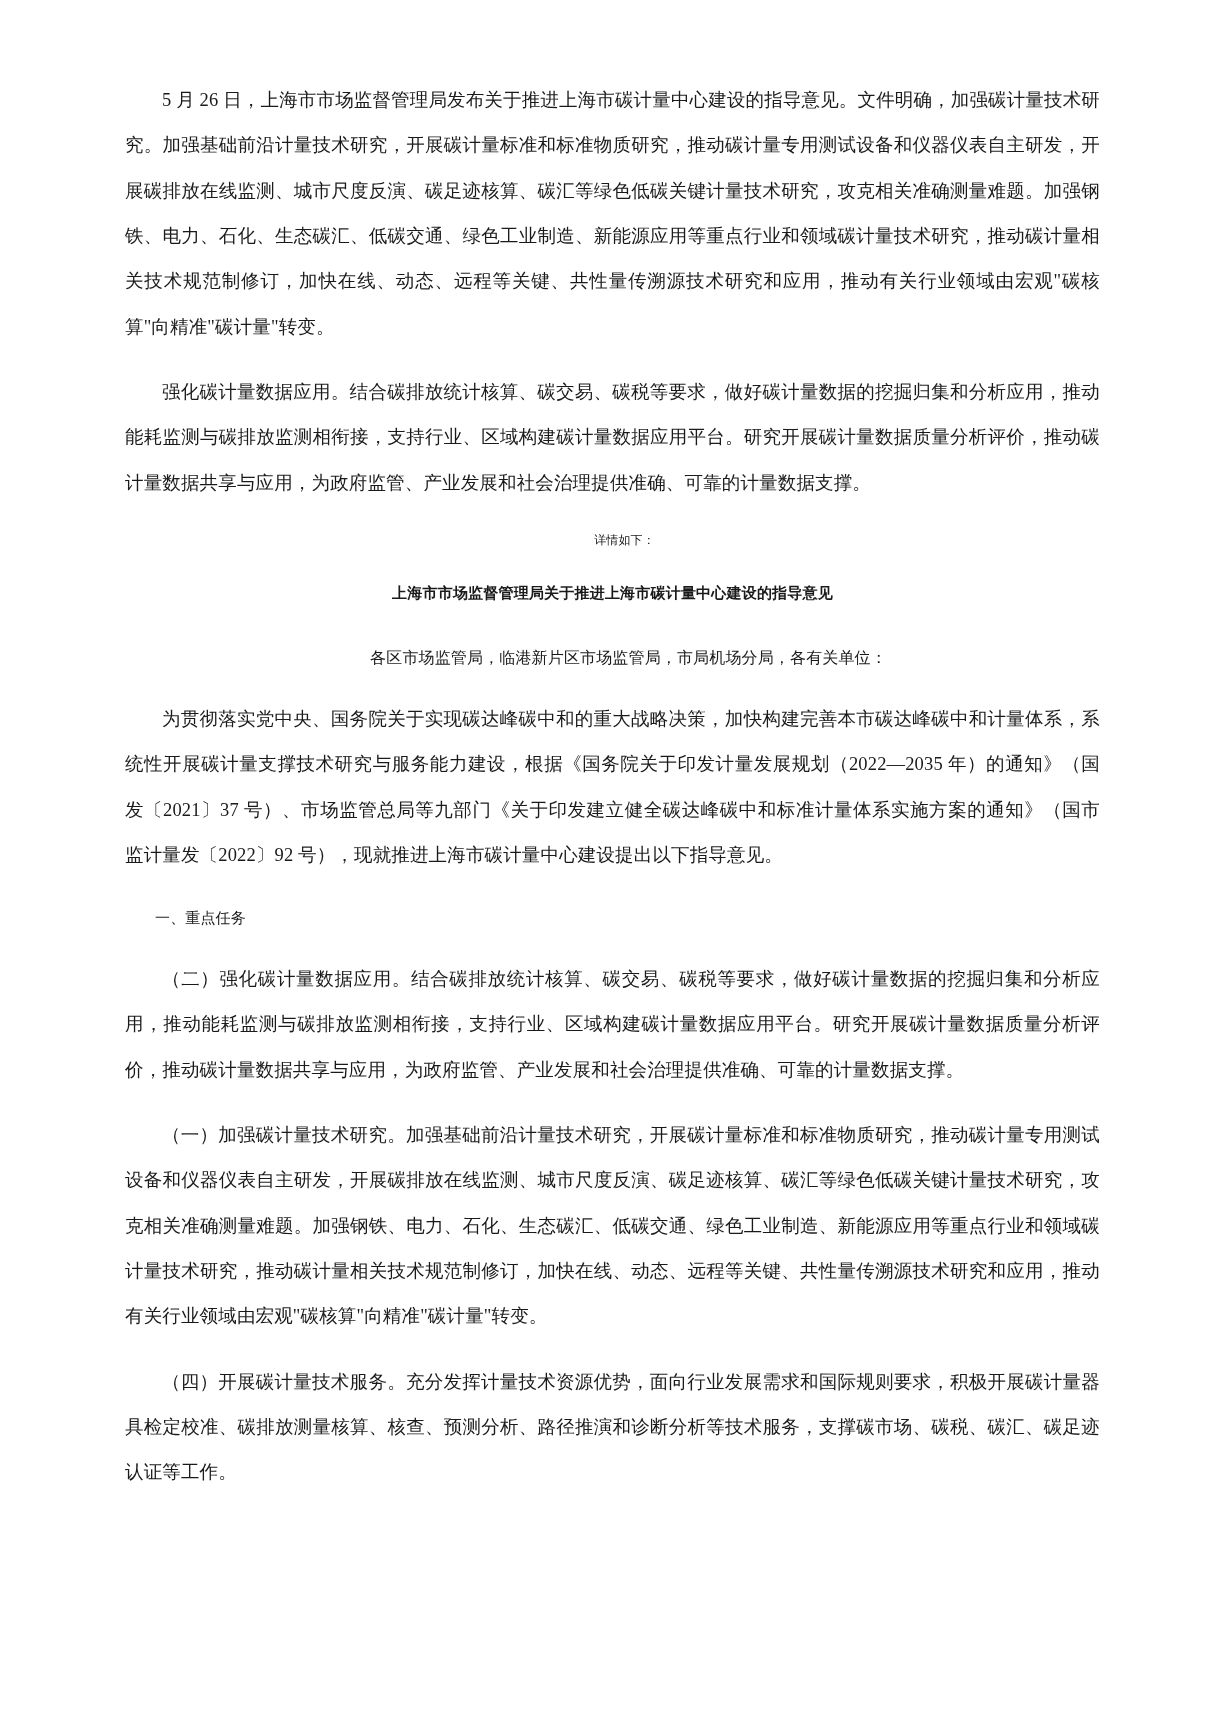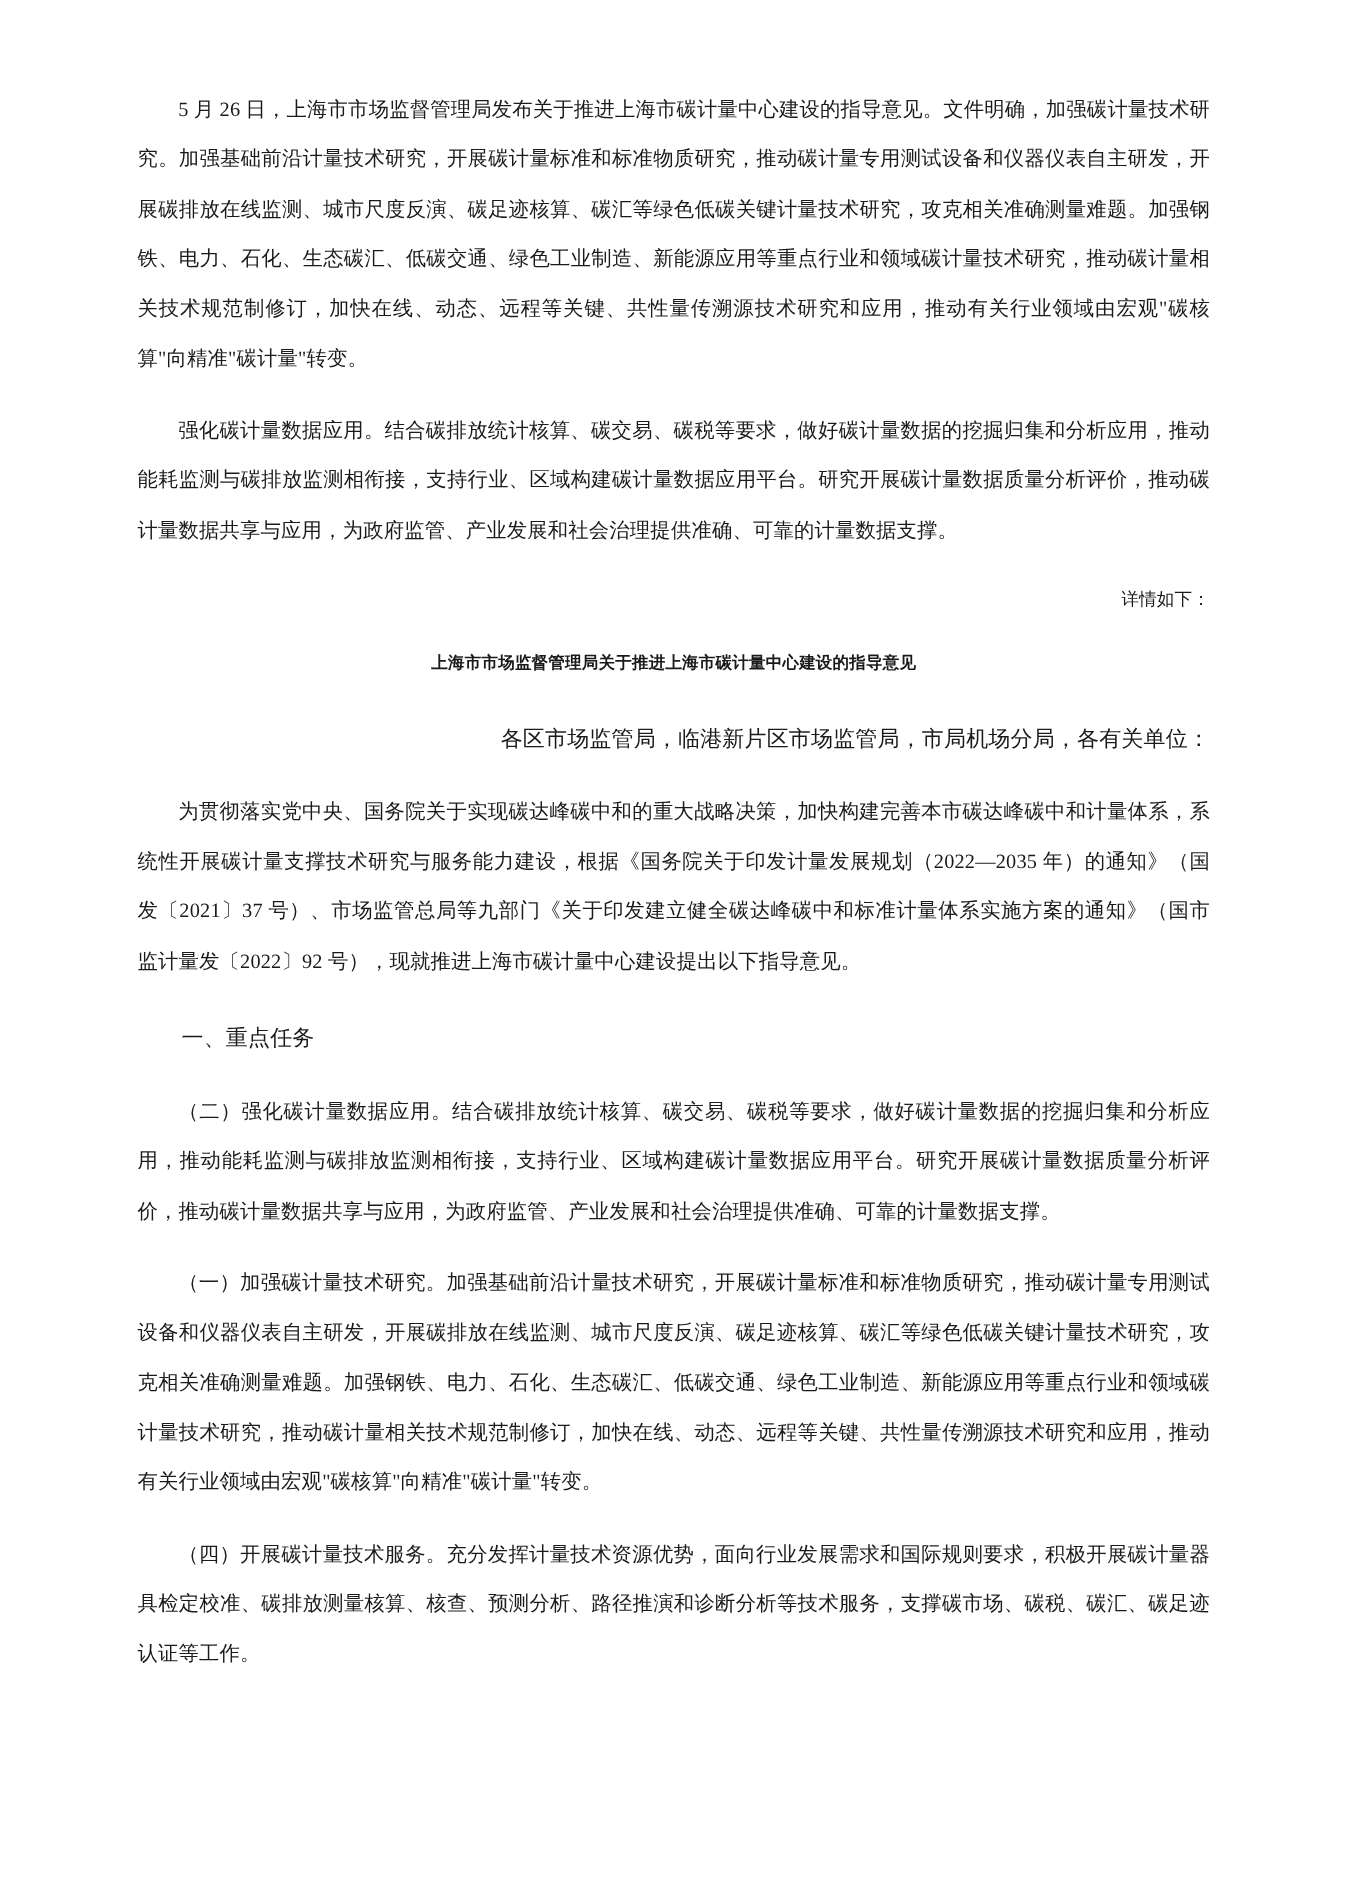--- a/index.html
+++ b/index.html
@@ -39,40 +39,40 @@
     margin: 14px 0 26px 0;
     font-size: 15px;
     line-height: 2.45;
     text-align: center;
     text-indent: 0;
     font-weight: bold;
     letter-spacing: 0.2px;
   }
   p.addressee {
     margin: 0 0 20px 0;
-    font-size: 20px;
+    font-size: 16px;
     line-height: 2.45;
     text-indent: 2em;
-    text-align: right;
+    text-align: center;
     letter-spacing: 0.15px;
   }
   p.section-heading {
     margin: 22px 0 20px 0;
-    font-size: 20px;
+    font-size: 15px;
     line-height: 2.45;
     text-indent: 2em;
     text-align: left;
     letter-spacing: 0.15px;
   }
   p.lead-in {
     margin: 0 0 20px 0;
-    font-size: 16px;
+    font-size: 12px;
     line-height: 2.45;
     text-indent: 2em;
-    text-align: right;
+    text-align: center;
     letter-spacing: 0.15px;
   }
 </style>
 </head>
 <body>
 
 <div class="page">
   <div class="content">
 
     <p class="para">5 月 26 日，上海市市场监督管理局发布关于推进上海市碳计量中心建设的指导意见。文件明确，加强碳计量技术研究。加强基础前沿计量技术研究，开展碳计量标准和标准物质研究，推动碳计量专用测试设备和仪器仪表自主研发，开展碳排放在线监测、城市尺度反演、碳足迹核算、碳汇等绿色低碳关键计量技术研究，攻克相关准确测量难题。加强钢铁、电力、石化、生态碳汇、低碳交通、绿色工业制造、新能源应用等重点行业和领域碳计量技术研究，推动碳计量相关技术规范制修订，加快在线、动态、远程等关键、共性量传溯源技术研究和应用，推动有关行业领域由宏观"碳核算"向精准"碳计量"转变。</p>

